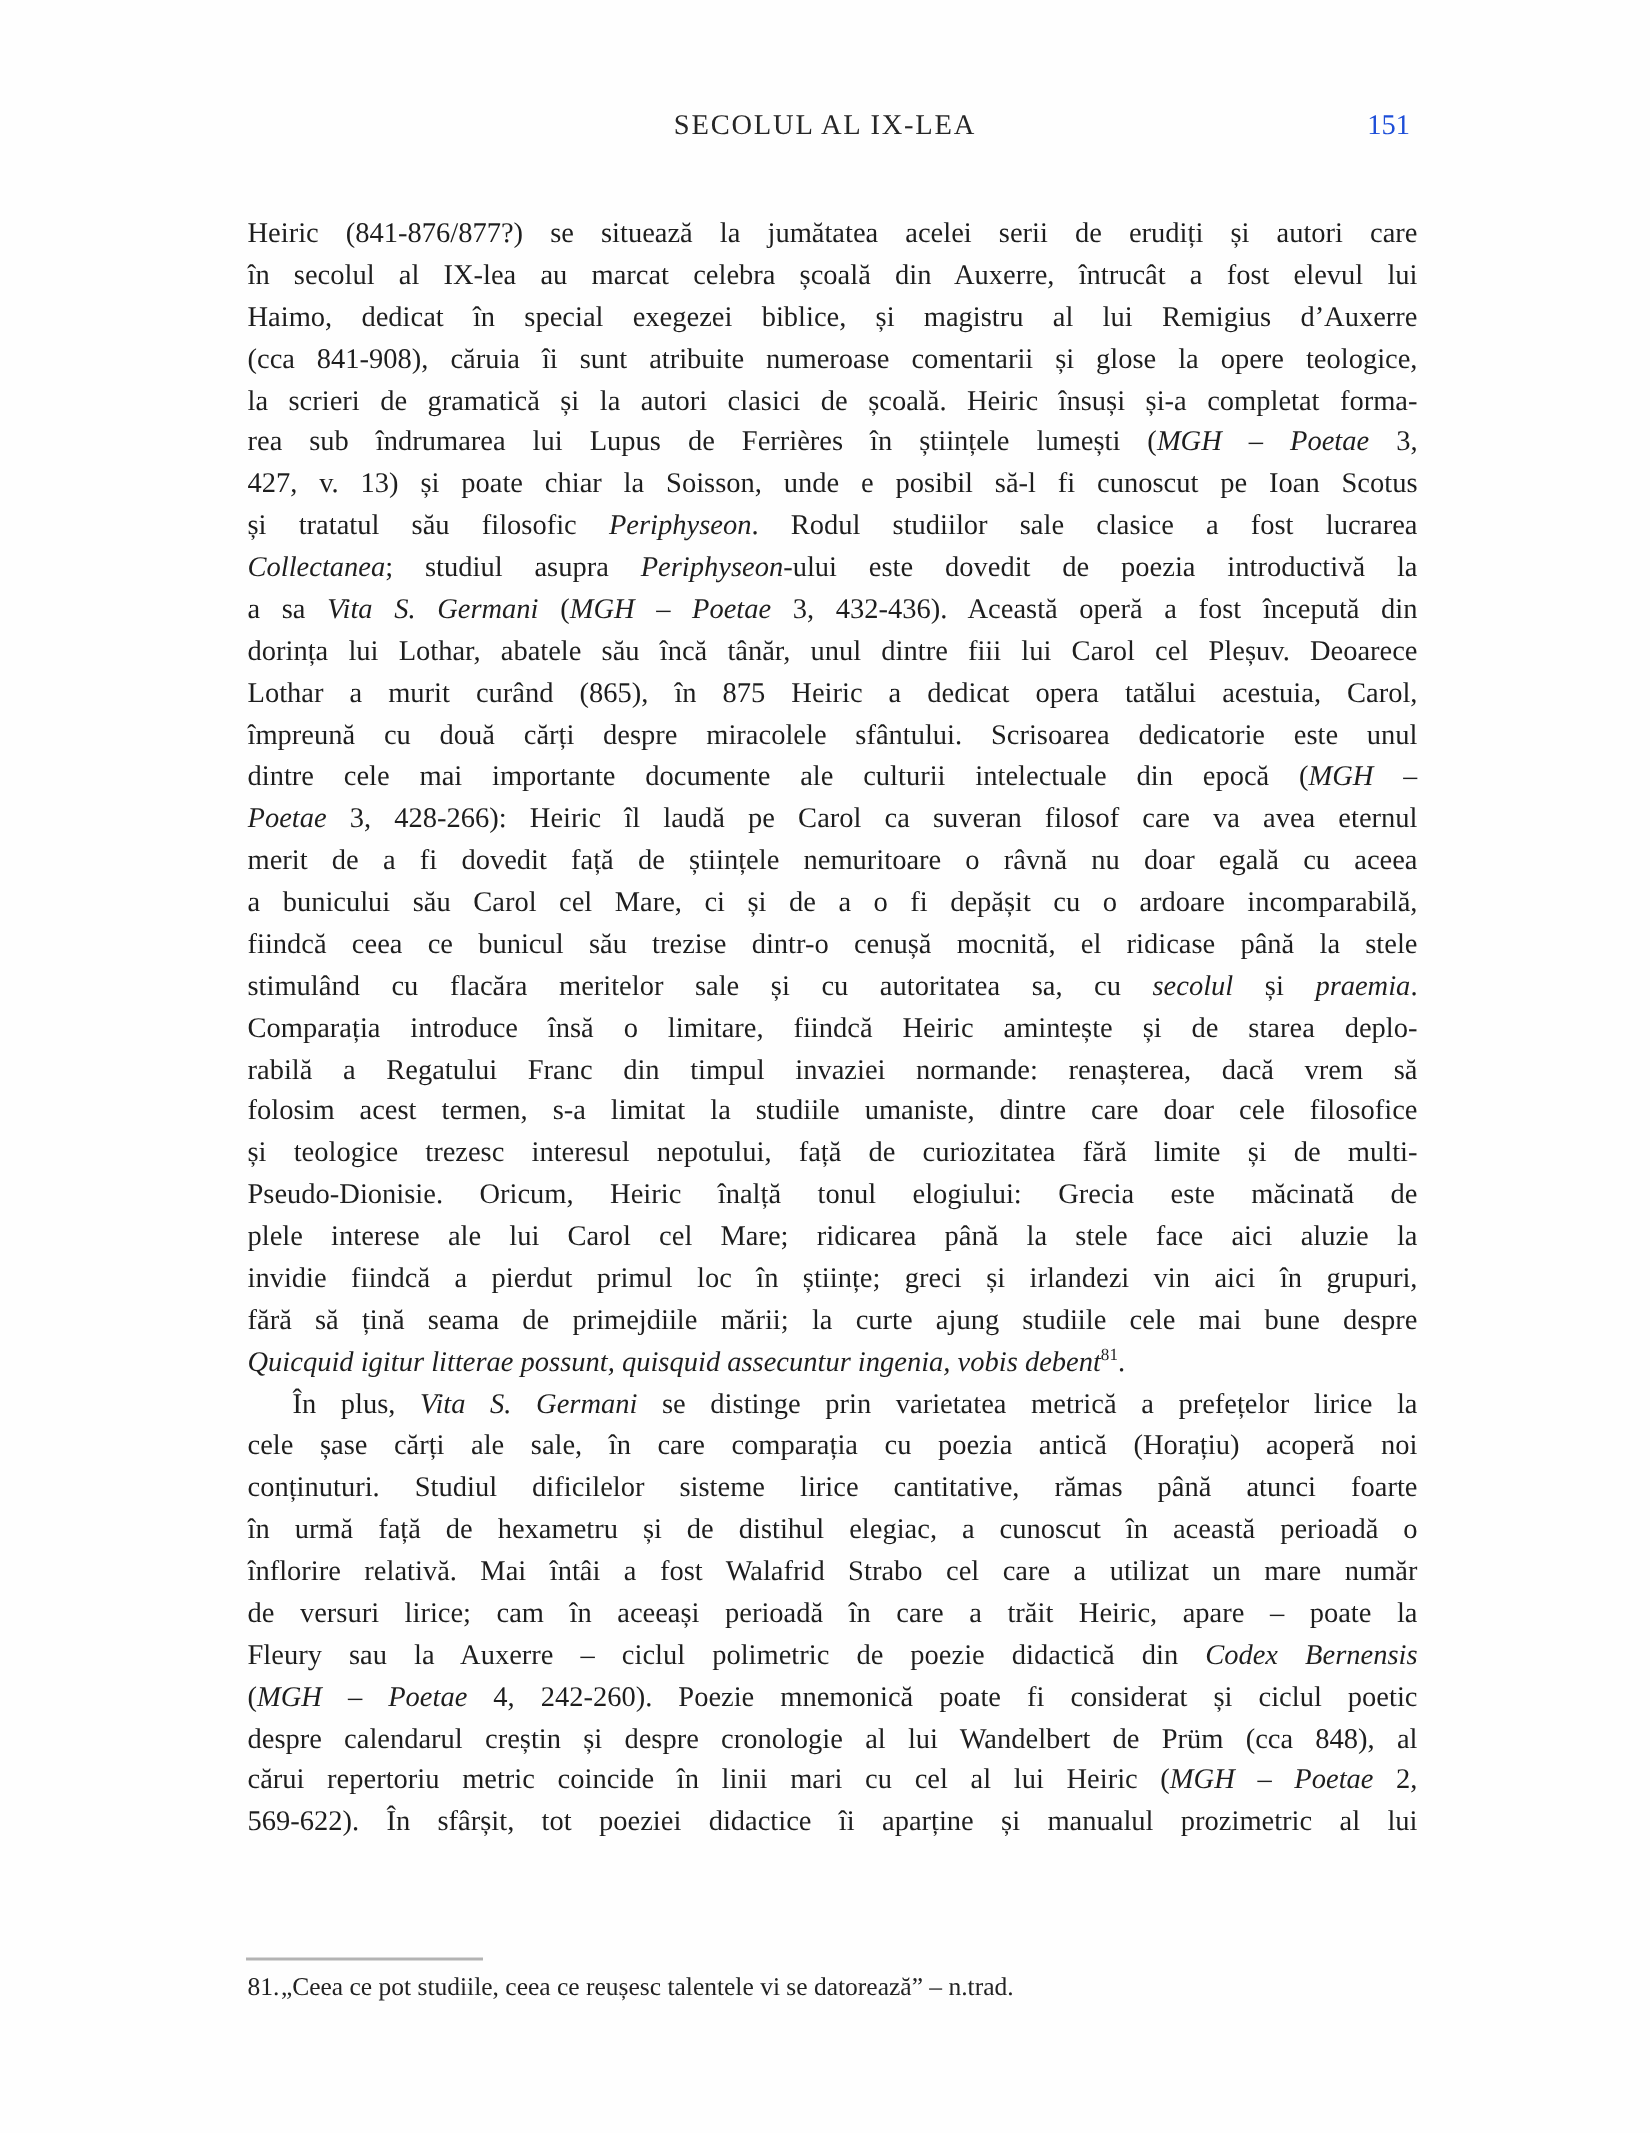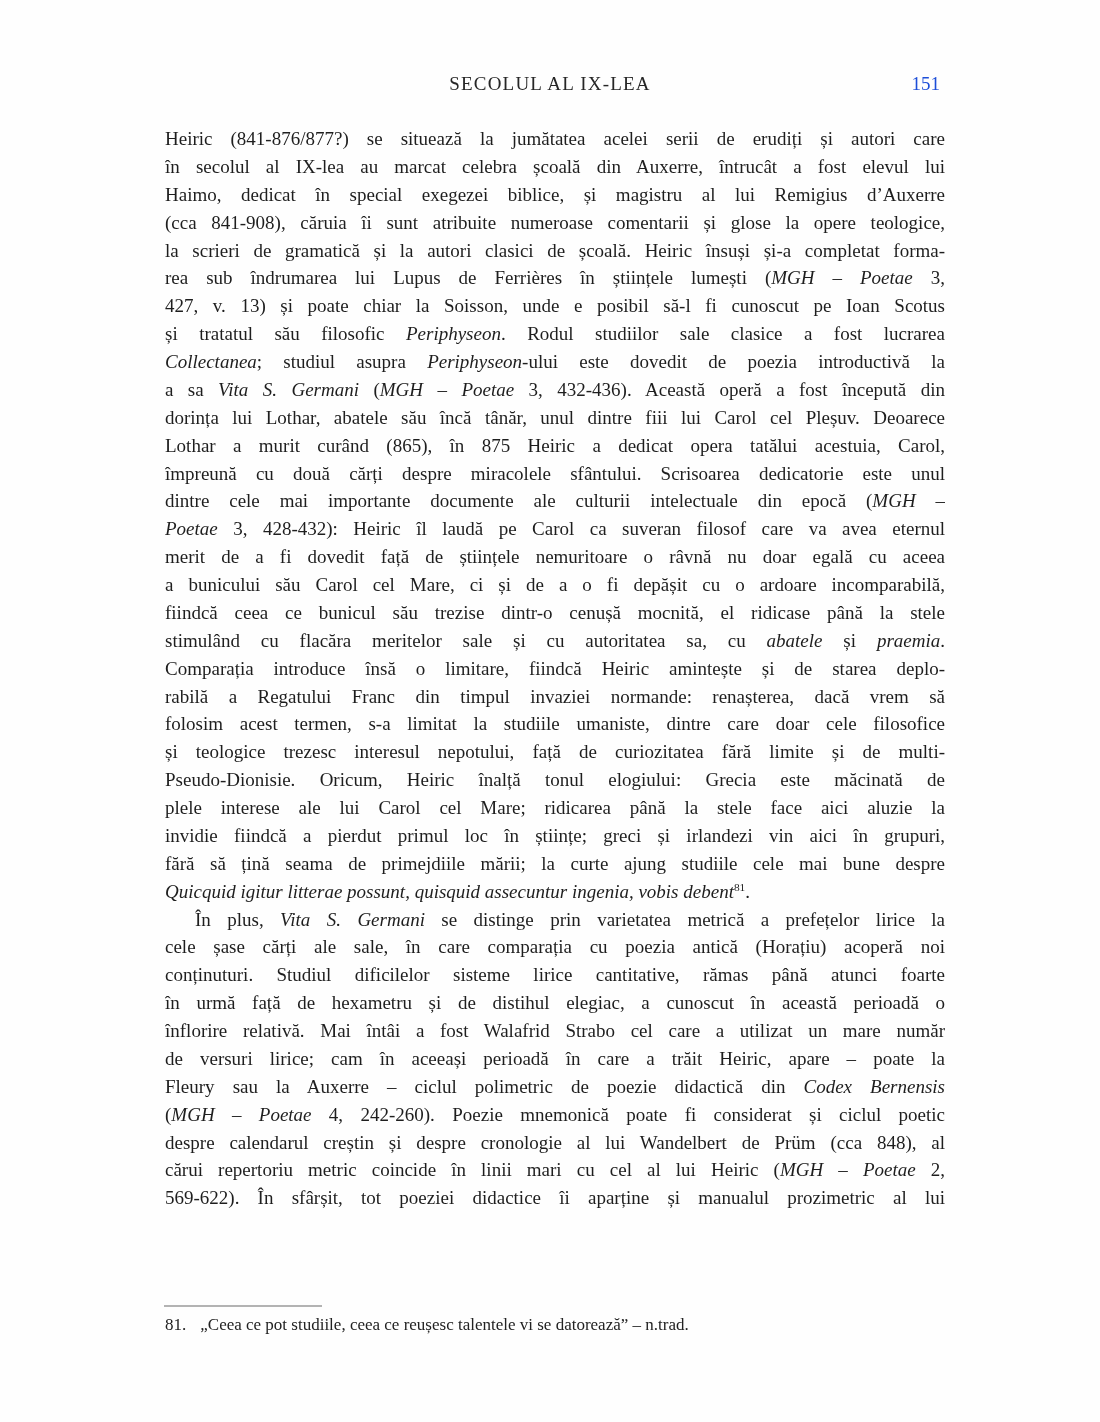--- a/index.html
+++ b/index.html
@@ -29,21 +29,21 @@
   }
   .page-number {
     position: absolute;
     top: 73px;
     right: 160px;
     font-size: 19px;
     color: #1d4ed8;
   }
   .text-block {
     position: absolute;
-    top: 125px;
+    top: 142px;
     left: 165px;
     width: 780px;
     font-size: 19px;
   }
   .line {
     height: 27.88px;
     line-height: 27.88px;
     text-align: justify;
     text-align-last: justify;
     overflow: hidden;
@@ -72,21 +72,21 @@
   }
   .footnote {
     position: absolute;
     top: 1313px;
     left: 165px;
     width: 780px;
     font-size: 17px;
     line-height: 24px;
     color: #222222;
   }
-  .footnote .fn-num { margin-right: 14px; }
+  .footnote .fn-num { margin-right: 1px; }
 </style>
 </head>
 <body>
 
 <div class="page">
 
   <div class="running-header">SECOLUL AL IX-LEA</div>
 
   <div class="page-number">151</div>
 
@@ -98,25 +98,25 @@
       <div class="line"><span>la scrieri de gramatică și la autori clasici de școală. Heiric însuși și-a completat forma-</span></div>
       <div class="line"><span>rea sub îndrumarea lui Lupus de Ferrières în științele lumești (</span><span class="i">MGH – Poetae</span><span> 3,</span></div>
       <div class="line"><span>427, v. 13) și poate chiar la Soisson, unde e posibil să-l fi cunoscut pe Ioan Scotus</span></div>
       <div class="line"><span>și tratatul său filosofic </span><span class="i">Periphyseon</span><span>. Rodul studiilor sale clasice a fost lucrarea</span></div>
       <div class="line"><span class="i">Collectanea</span><span>; studiul asupra </span><span class="i">Periphyseon</span><span>-ului este dovedit de poezia introductivă la</span></div>
       <div class="line"><span>a sa </span><span class="i">Vita S. Germani</span><span> (</span><span class="i">MGH – Poetae</span><span> 3, 432-436). Această operă a fost începută din</span></div>
       <div class="line"><span>dorința lui Lothar, abatele său încă tânăr, unul dintre fiii lui Carol cel Pleșuv. Deoarece</span></div>
       <div class="line"><span>Lothar a murit curând (865), în 875 Heiric a dedicat opera tatălui acestuia, Carol,</span></div>
       <div class="line"><span>împreună cu două cărți despre miracolele sfântului. Scrisoarea dedicatorie este unul</span></div>
       <div class="line"><span>dintre cele mai importante documente ale culturii intelectuale din epocă (</span><span class="i">MGH –</span></div>
-      <div class="line"><span class="i">Poetae</span><span> 3, 428-432): Heiric îl laudă pe Carol ca suveran filosof care va avea eternul</span></div>
+      <div class="line"><span class="i">Poetae</span><span> 3, 428-266): Heiric îl laudă pe Carol ca suveran filosof care va avea eternul</span></div>
       <div class="line"><span>merit de a fi dovedit față de științele nemuritoare o râvnă nu doar egală cu aceea</span></div>
       <div class="line"><span>a bunicului său Carol cel Mare, ci și de a o fi depășit cu o ardoare incomparabilă,</span></div>
       <div class="line"><span>fiindcă ceea ce bunicul său trezise dintr-o cenușă mocnită, el ridicase până la stele</span></div>
-      <div class="line"><span>stimulând cu flacăra meritelor sale și cu autoritatea sa, cu </span><span class="i">abatele</span><span> și </span><span class="i">praemia</span><span>.</span></div>
+      <div class="line"><span>stimulând cu flacăra meritelor sale și cu autoritatea sa, cu </span><span class="i">secolul</span><span> și </span><span class="i">praemia</span><span>.</span></div>
       <div class="line"><span>Comparația introduce însă o limitare, fiindcă Heiric amintește și de starea deplo-</span></div>
       <div class="line"><span>rabilă a Regatului Franc din timpul invaziei normande: renașterea, dacă vrem să</span></div>
       <div class="line"><span>folosim acest termen, s-a limitat la studiile umaniste, dintre care doar cele filosofice</span></div>
       <div class="line"><span>și teologice trezesc interesul nepotului, față de curiozitatea fără limite și de multi-</span></div>
       <div class="line"><span>Pseudo-Dionisie. Oricum, Heiric înalță tonul elogiului: Grecia este măcinată de</span></div>
       <div class="line"><span>plele interese ale lui Carol cel Mare; ridicarea până la stele face aici aluzie la</span></div>
       <div class="line"><span>invidie fiindcă a pierdut primul loc în științe; greci și irlandezi vin aici în grupuri,</span></div>
       <div class="line"><span>fără să țină seama de primejdiile mării; la curte ajung studiile cele mai bune despre</span></div>
       <div class="line no-just"><span class="i">Quicquid igitur litterae possunt, quisquid assecuntur ingenia, vobis debent</span><sup class="fnref">81</sup><span>.</span></div>
       <div class="line indent"><span>În plus, </span><span class="i">Vita S. Germani</span><span> se distinge prin varietatea metrică a prefețelor lirice la</span></div>

